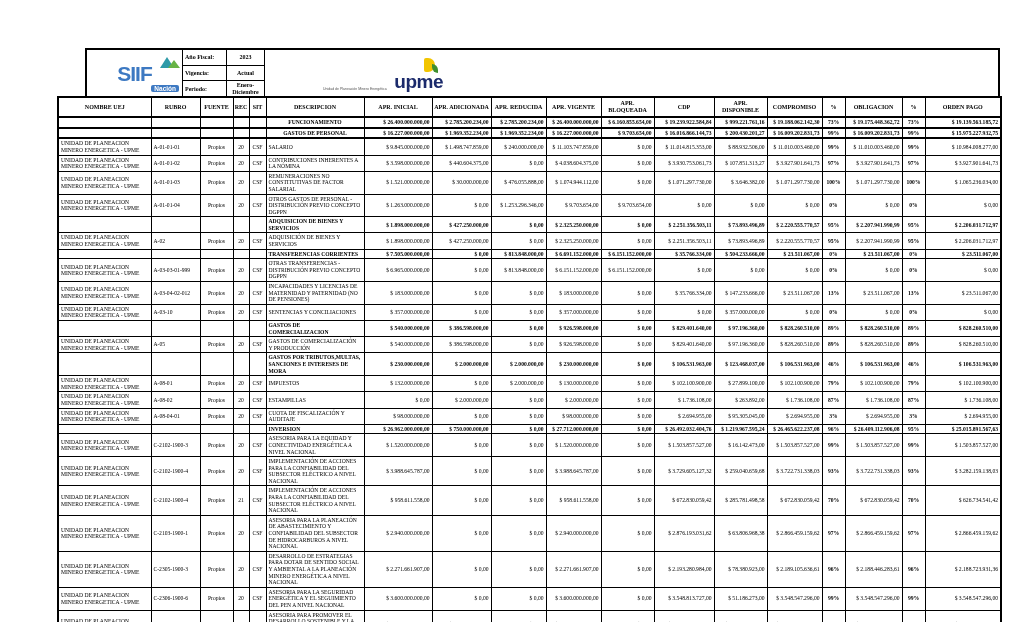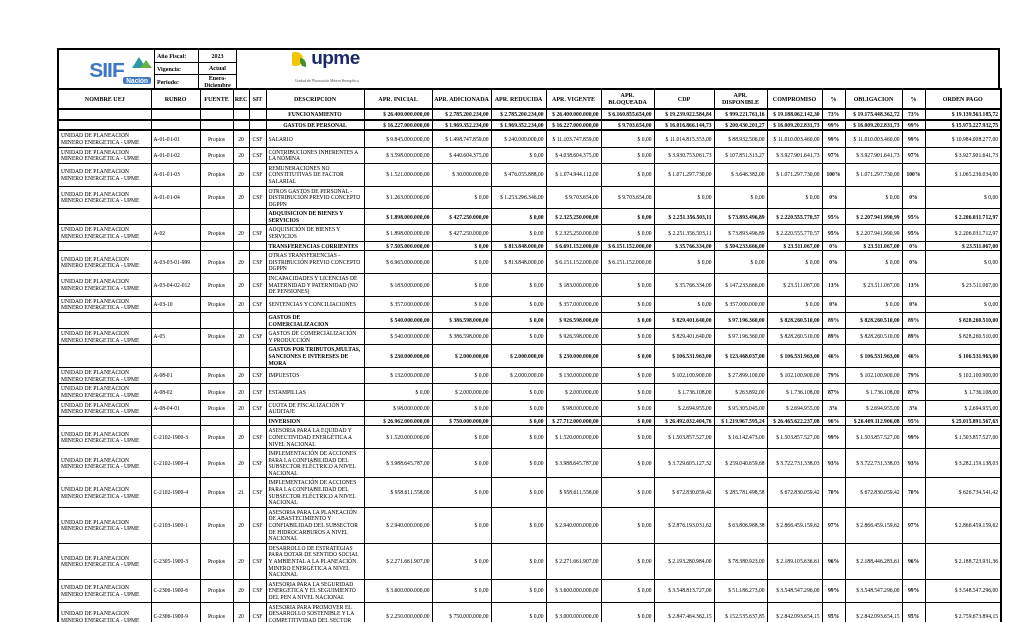--- a/index.html
+++ b/index.html
@@ -1,21 +1,21 @@
 <!DOCTYPE html>
 <html><head>
 <meta charset="utf-8">
 <style>
   html,body{margin:0;padding:0;background:#fff;}
   #canvas{position:relative;width:1024px;height:622px;background:#ffffff;overflow:hidden;
           font-family:"Liberation Serif", serif;color:#000;}
   #doc{position:absolute;left:57px;top:48px;width:943px;}
 
   
-  #band{display:flex;border:2px solid #000;border-bottom:none;height:40px;box-sizing:border-box;}
+  #band{display:flex;border:2px solid #000;border-bottom:none;height:48px;box-sizing:border-box;margin-left:28px;}
   .bcell{border-right:1px solid #000;box-sizing:border-box;}
   #siif-box{width:96px;display:flex;align-items:center;justify-content:center;position:relative;}
   .siif-word{font-family:"Liberation Sans",sans-serif;font-weight:bold;font-size:21px;
              color:#3d79c2;letter-spacing:-1px;line-height:1;}
   .siif-tri{position:absolute;right:8px;top:7px;width:0;height:0;
             border-left:7px solid transparent;border-right:7px solid transparent;
             border-bottom:11px solid #2e9aa8;}
   .siif-tri2{position:absolute;right:2px;top:10px;width:0;height:0;
             border-left:6px solid transparent;border-right:6px solid transparent;
             border-bottom:8px solid #67b345;}
@@ -24,21 +24,21 @@
             padding:0 3px;border-radius:2px;}
   #fiscal-box{width:82px;display:flex;flex-direction:column;}
   .frow{flex:1;display:flex;border-bottom:1px solid #000;}
   .frow:last-child{border-bottom:none;}
   .flabel{width:44px;border-right:1px solid #000;font-weight:bold;font-size:6px;
           display:flex;align-items:center;padding-left:2px;box-sizing:border-box;}
   .fvalue{flex:1;font-weight:bold;font-size:6px;display:flex;align-items:center;
           justify-content:center;text-align:center;line-height:1.05;}
   #title-box{flex:1;display:flex;align-items:center;justify-content:center;}
   #report-title{color:#1c3f94;font-weight:bold;font-size:13.5px;letter-spacing:.2px;}
-  #upme-box{width:178px;display:flex;align-items:flex-start;justify-content:center;border-right:none;position:relative;}
+  #upme-box{width:178px;display:flex;align-items:flex-end;justify-content:center;border-right:none;position:relative;flex-direction:column;}
   .upme-ico{position:relative;width:16px;height:18px;margin-right:3px;}
   .upme-blob{position:absolute;left:0;top:2px;width:11px;height:14px;background:#f2c500;
              border-radius:2px 7px 7px 2px;}
   .upme-leaf{position:absolute;left:8px;top:8px;width:6px;height:9px;background:#3f8f2e;
              border-radius:0 6px 0 6px;}
   .upme-word{font-family:"Liberation Sans",sans-serif;font-weight:bold;font-size:19px;
              color:#1b2a6b;line-height:.8;letter-spacing:-.5px;}
   .upme-tag{position:absolute;bottom:5px;left:58px;font-family:"Liberation Sans",sans-serif;
             font-size:3.5px;color:#555;white-space:nowrap;}
 

